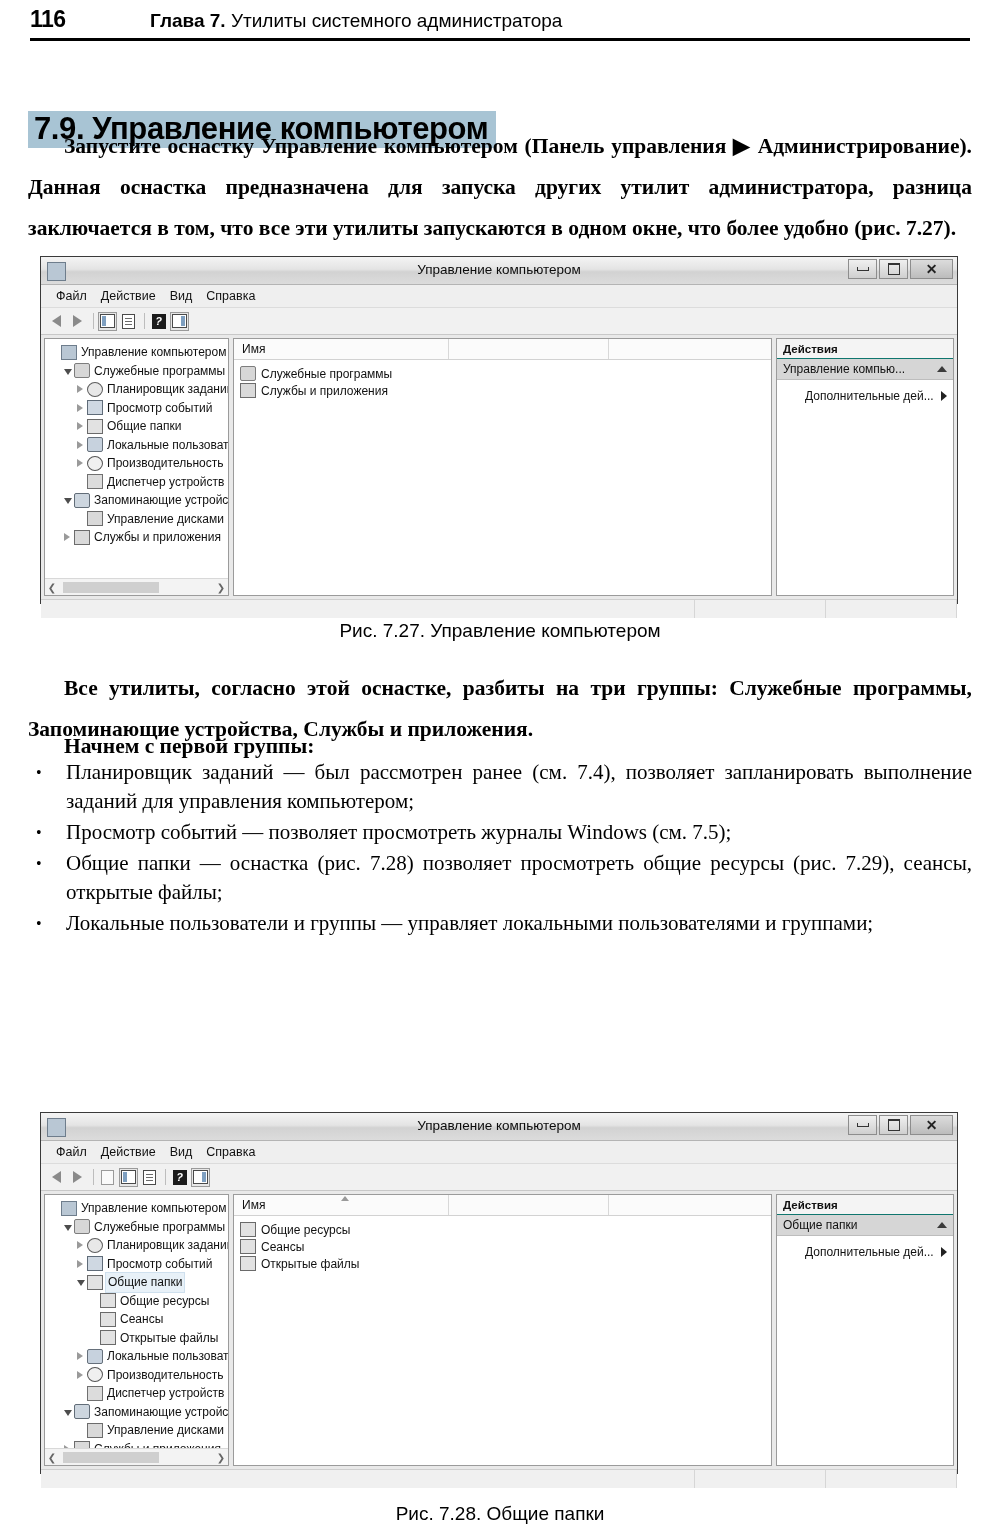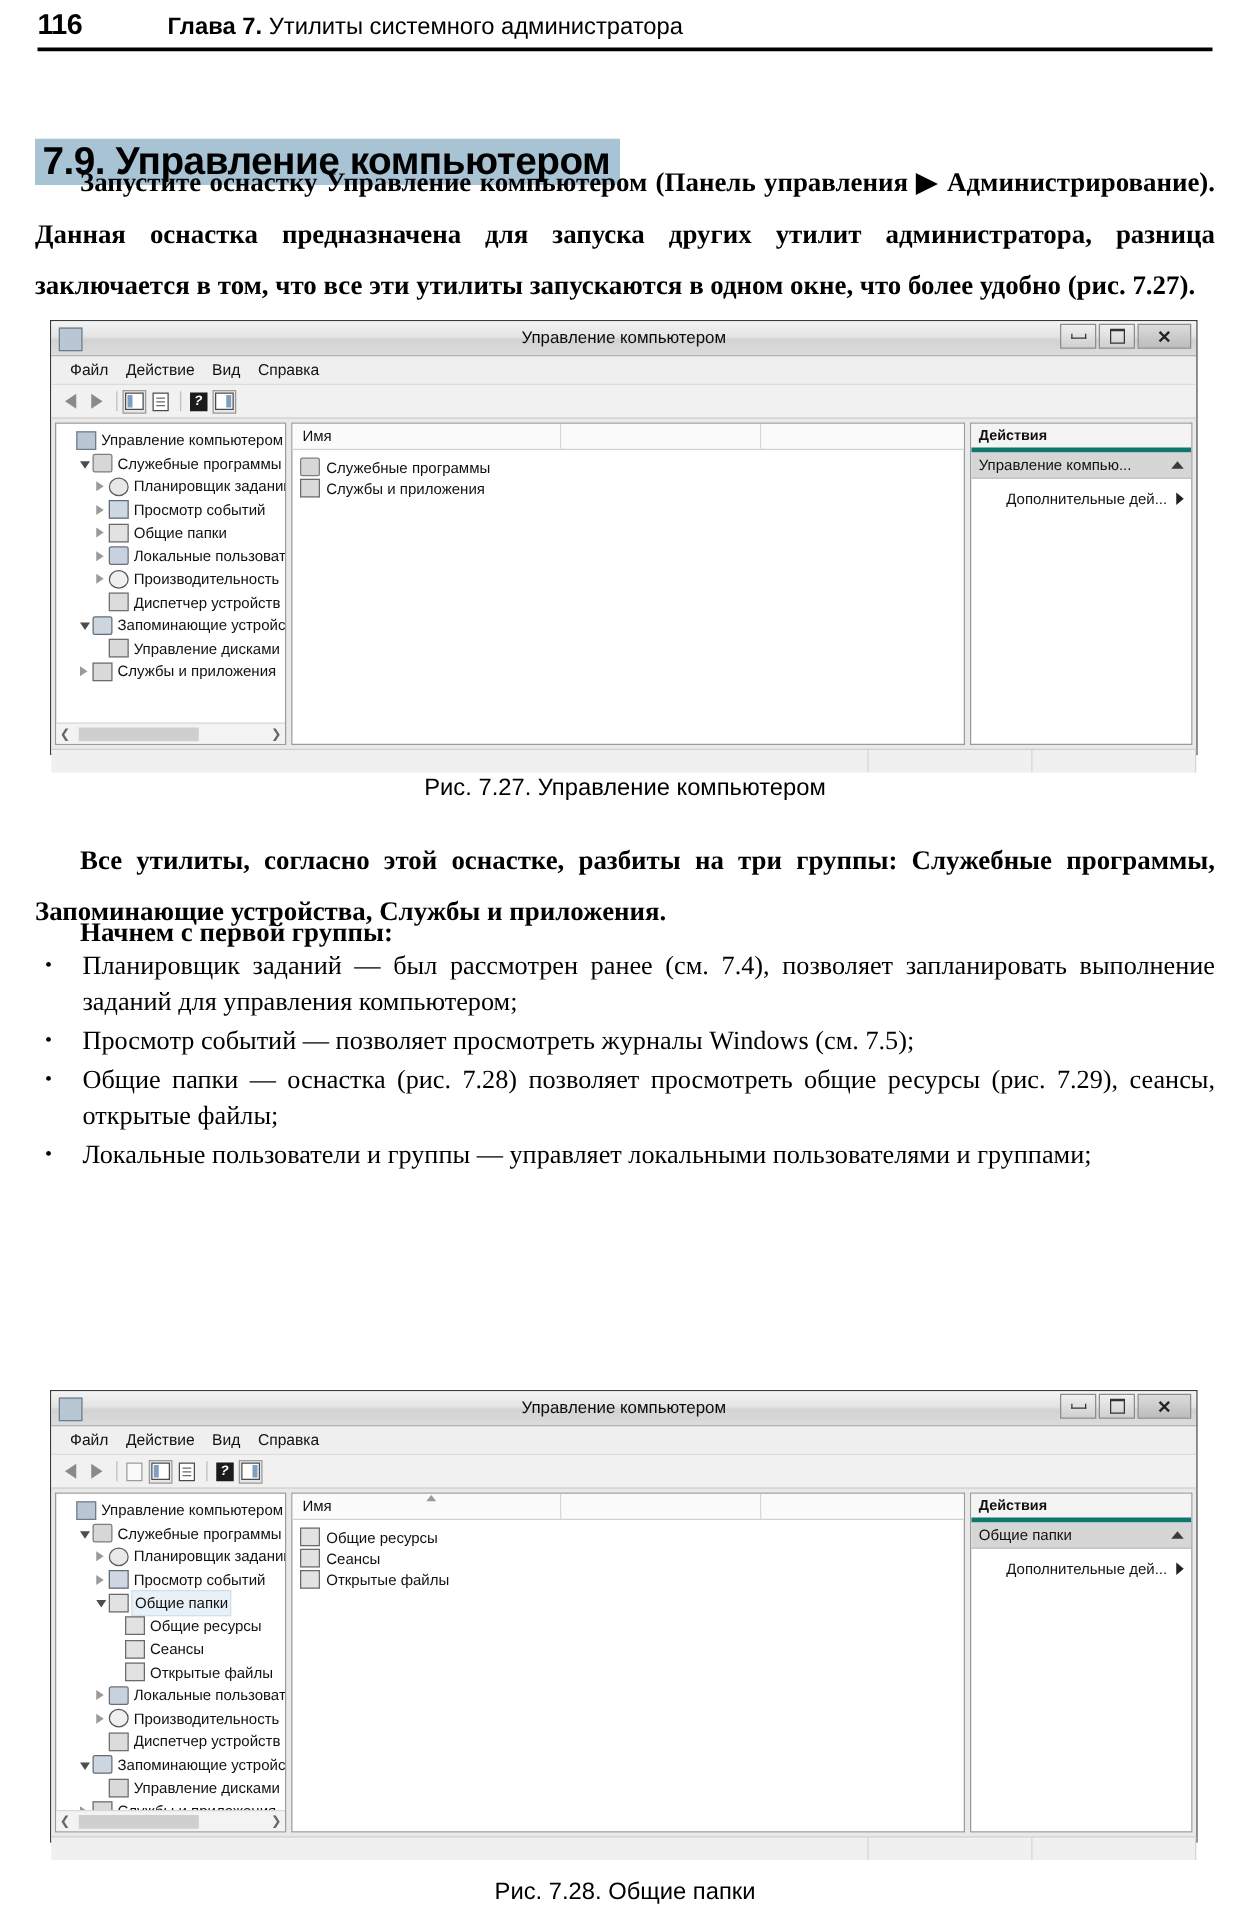--- a/index.html
+++ b/index.html
@@ -17,21 +17,21 @@
   
   .runhead {
     position: absolute; left: 30px; top: 6px; width: 940px;
     height: 30px;
     font-family: "Liberation Sans", sans-serif;
   }
   .runhead .pageno {
     font-size: 23px; font-weight: bold; letter-spacing: -0.5px;
   }
   .runhead .chap {
-    font-size: 19px; margin-left: 64px;
+    font-size: 19px; margin-left: 80px;
   }
   .runhead .chap b { font-weight: bold; }
   .rule {
     position: absolute; left: 30px; top: 38px; width: 940px; height: 3px;
     background: #000;
   }
 
   
   .h2 {
     position: absolute; left: 28px; top: 72px;
@@ -241,21 +241,21 @@
   .lh-sort {
     position:absolute; left:50%; top:1px; width:0;height:0;
     border-left:4px solid transparent;border-right:4px solid transparent;
     border-bottom:5px solid #9a9a9a;
   }
   .list-rows { padding: 5px 0 0 6px; font-size:12px; }
   .lrow { display:flex; align-items:center; height:17px; }
   .lrow .ti { margin-right:5px; }
 
   .act-header {
-    height:19px; background:#f4f4f4; border-bottom:4px solid #0f766e;
+    height:19px; background:#f4f4f4; border-bottom:1px solid #0f766e;
     display:flex; align-items:center; padding-left:6px;
     font-size:11.5px; font-weight:bold;
   }
   .act-group {
     height:20px; background:#d6d6d6; border-bottom:1px solid #bdbdbd;
     display:flex; align-items:center; padding:0 6px;
     font-size:12px;
   }
   .act-group .sp { flex:1; }
   .caret-up { width:0;height:0;border-left:5px solid transparent;border-right:5px solid transparent;border-bottom:6px solid #3b3b3b; }

